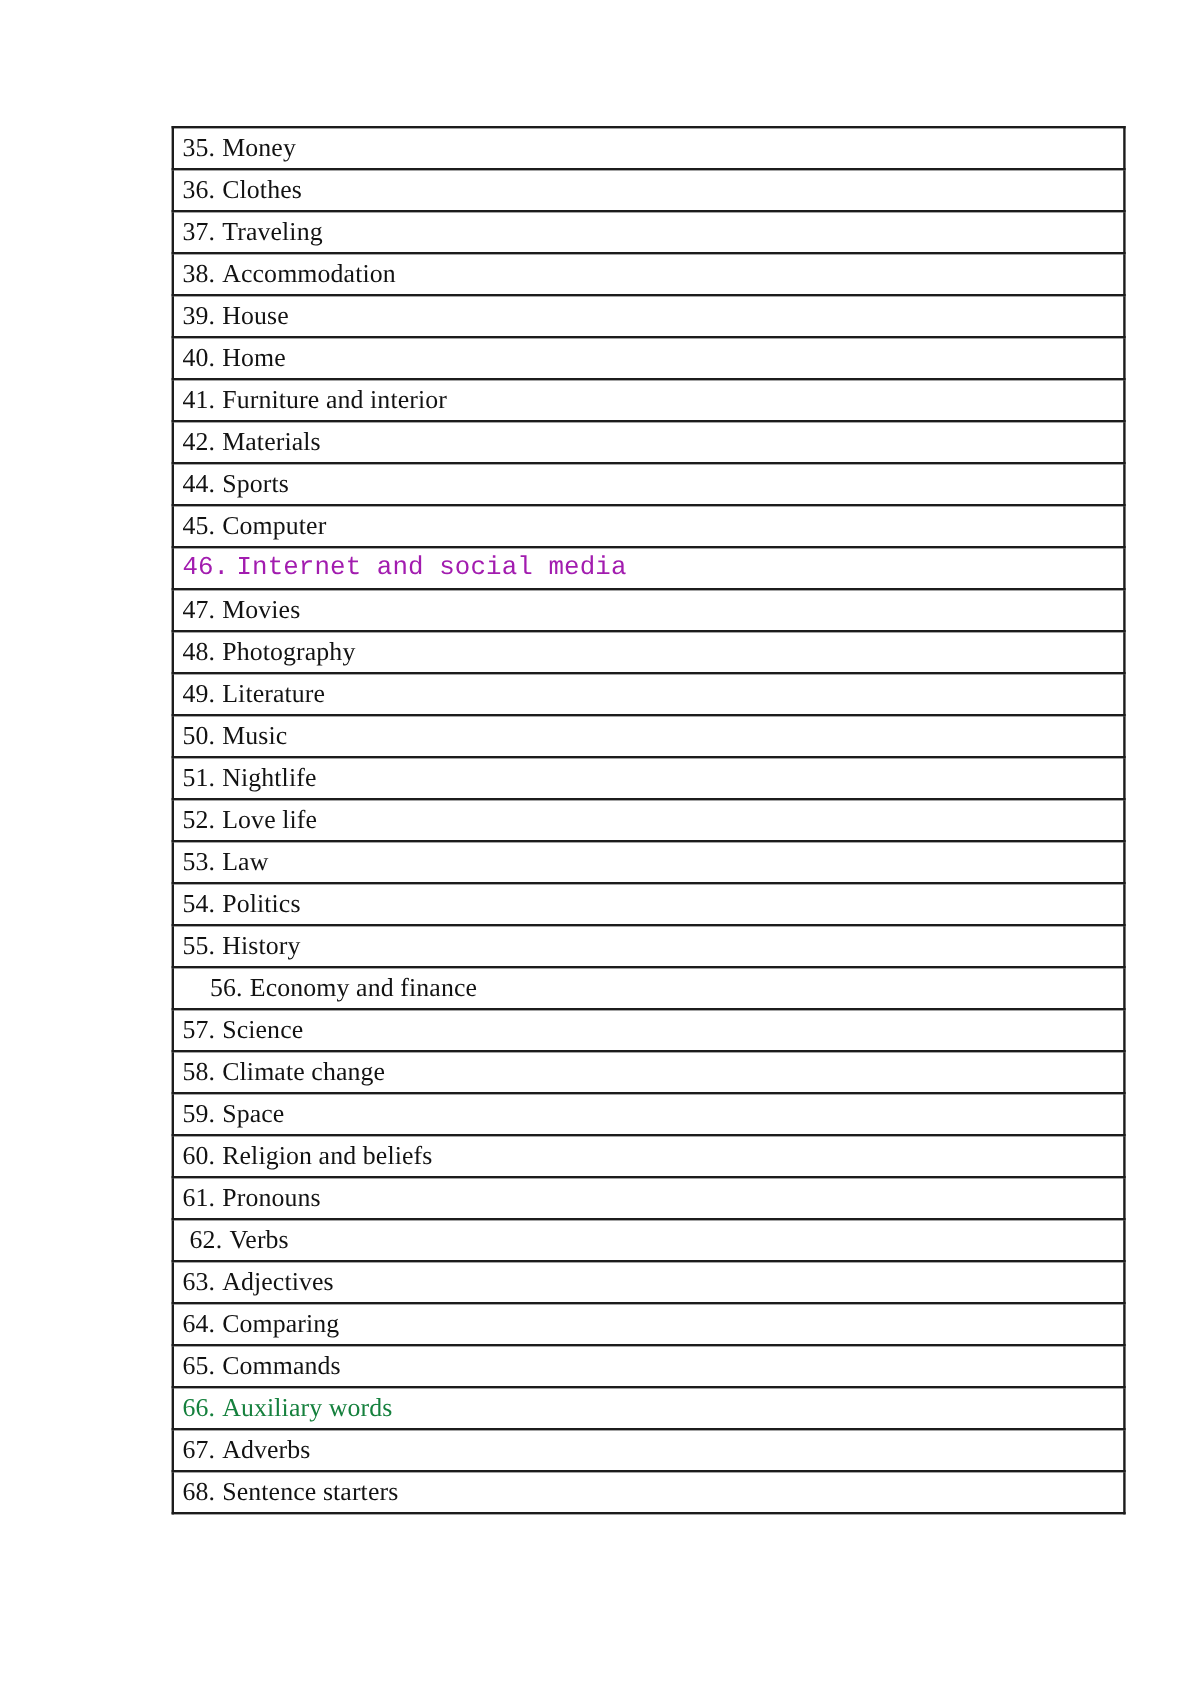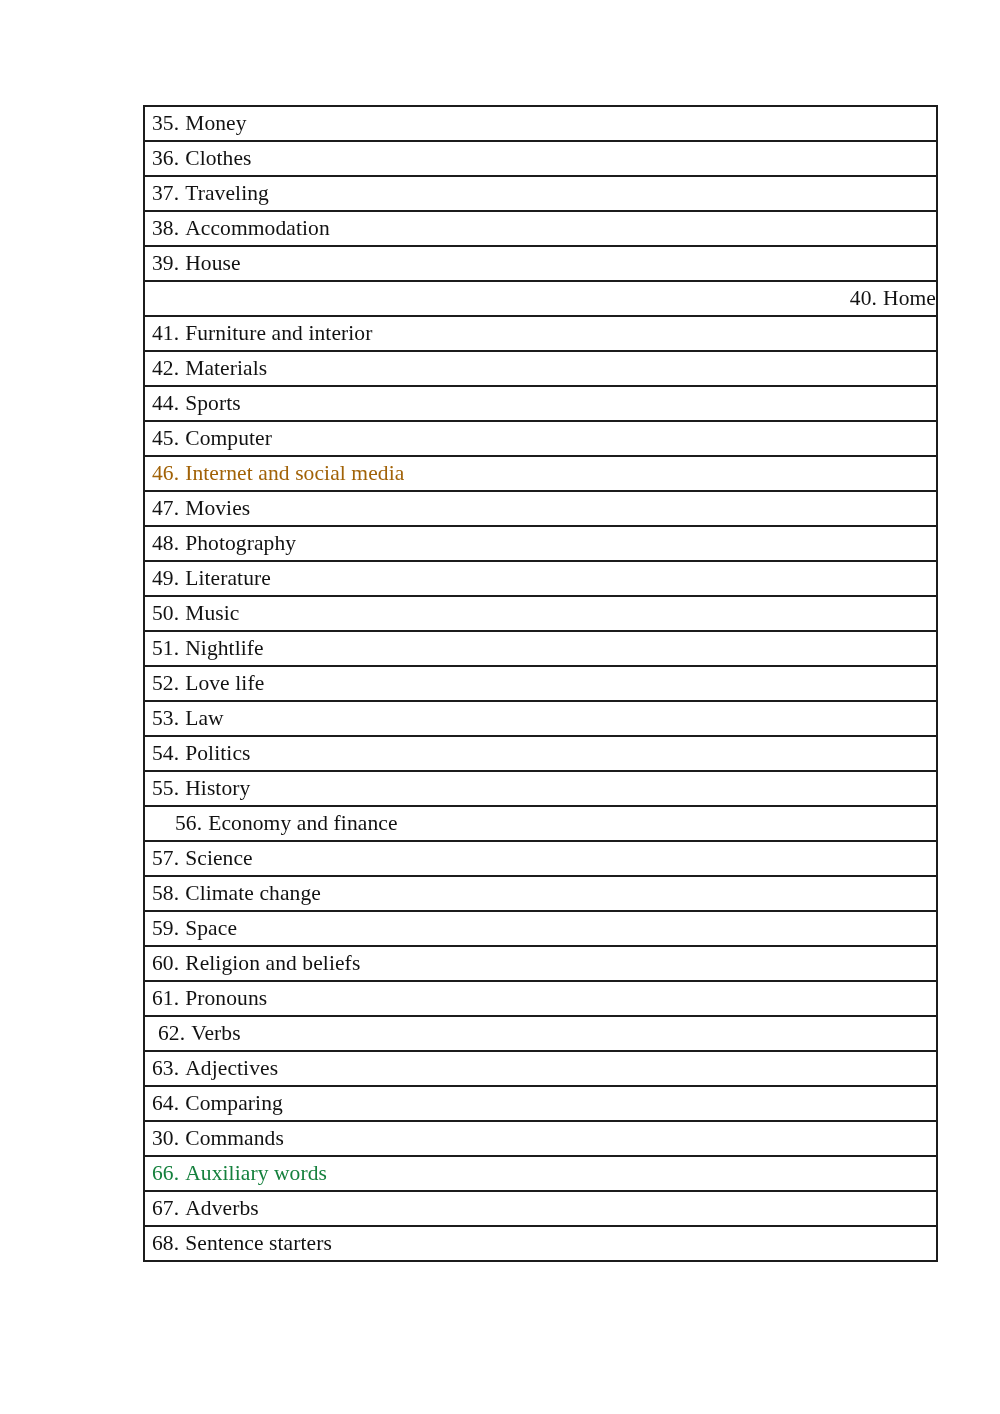--- a/index.html
+++ b/index.html
@@ -75,21 +75,21 @@
     </td>
   </tr>
 
   <tr>
     <td style="border-color: rgb(28, 28, 28); color: rgb(18, 18, 18);">
       <span class="row-number">39</span><span class="row-title">House</span>
     </td>
   </tr>
 
   <tr>
-    <td style="border-color: rgb(28, 28, 28); color: rgb(18, 18, 18); text-align: right;">
+    <td style="border-color: rgb(28, 28, 28); color: rgb(18, 18, 18);">
       <span class="row-number">40</span><span class="row-title">Home</span>
     </td>
   </tr>
 
   <tr>
     <td style="border-color: rgb(28, 28, 28); color: rgb(18, 18, 18);">
       <span class="row-number">41</span><span class="row-title">Furniture and interior</span>
     </td>
   </tr>
 
@@ -106,21 +106,21 @@
     </td>
   </tr>
 
   <tr>
     <td style="border-color: rgb(28, 28, 28); color: rgb(18, 18, 18);">
       <span class="row-number">45</span><span class="row-title">Computer</span>
     </td>
   </tr>
 
   <tr>
-    <td style="border-color: rgb(28, 28, 28); color: #a16207;">
+    <td style="border-color: rgb(28, 28, 28); color: #a21caf; font-family: Liberation Mono, monospace;">
       <span class="row-number">46</span><span class="row-title">Internet and social media</span>
     </td>
   </tr>
 
   <tr>
     <td style="border-color: rgb(28, 28, 28); color: rgb(18, 18, 18);">
       <span class="row-number">47</span><span class="row-title">Movies</span>
     </td>
   </tr>
 
@@ -221,21 +221,21 @@
   </tr>
 
   <tr>
     <td style="border-color: rgb(28, 28, 28); color: rgb(18, 18, 18);">
       <span class="row-number">64</span><span class="row-title">Comparing</span>
     </td>
   </tr>
 
   <tr>
     <td style="border-color: rgb(28, 28, 28); color: rgb(18, 18, 18);">
-      <span class="row-number">30</span><span class="row-title">Commands</span>
+      <span class="row-number">65</span><span class="row-title">Commands</span>
     </td>
   </tr>
 
   <tr>
     <td style="border-color: rgb(28, 28, 28); color: #15803d; margin-top: 13px;">
       <span class="row-number">66</span><span class="row-title">Auxiliary words</span>
     </td>
   </tr>
 
   <tr>

